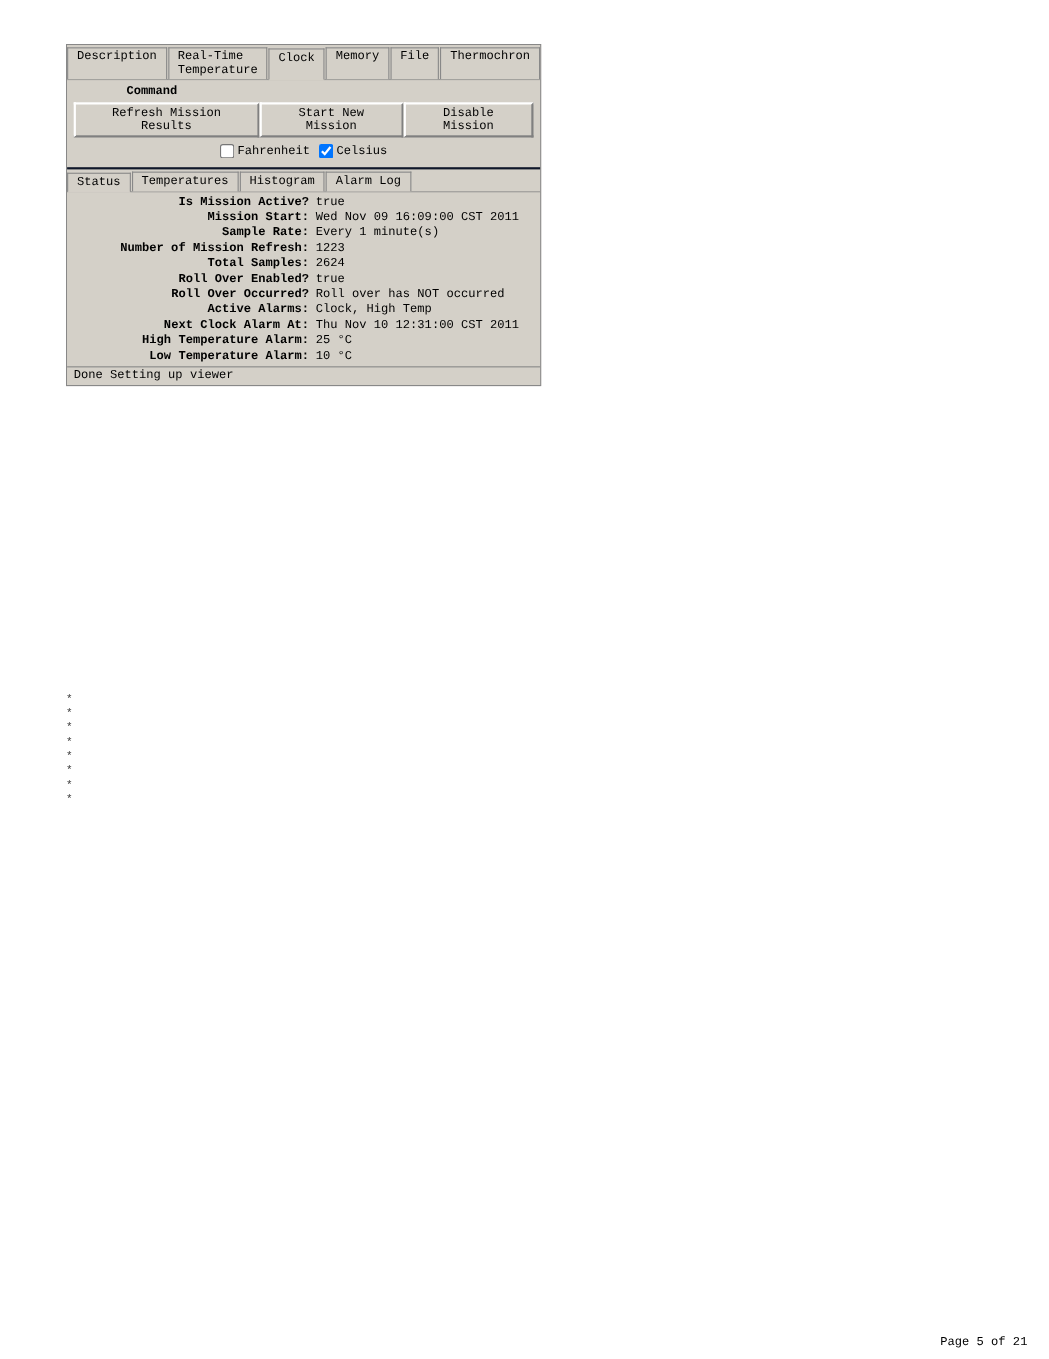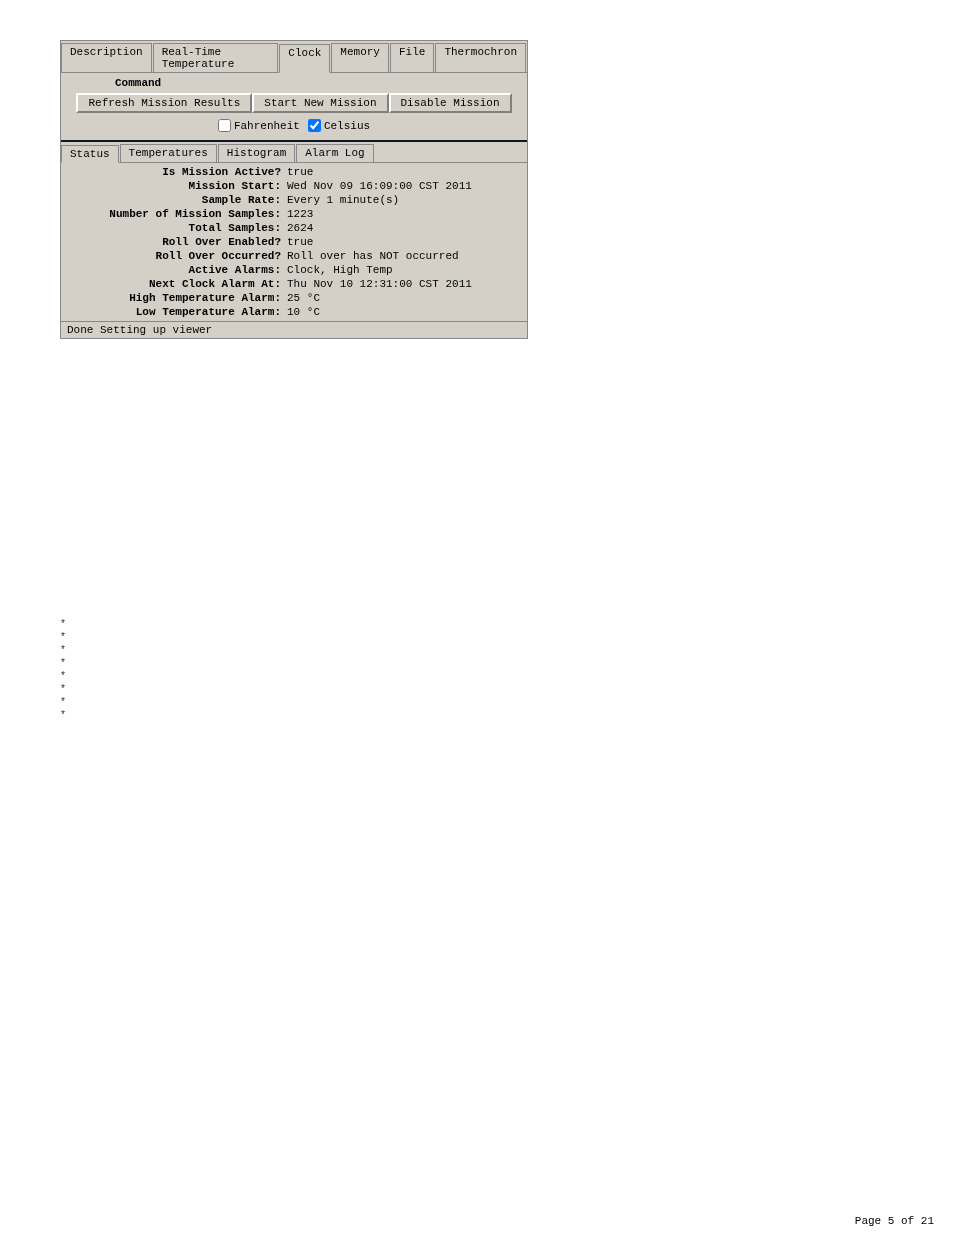--- a/index.html
+++ b/index.html
@@ -10,21 +10,21 @@
       color: #000000;
     }
     .page-container {
       width: 954px;
       min-height: 1235px;
       background: #ffffff;
       padding: 20px;
       position: relative;
     }
     .main-panel {
-      width: 468px;
+      width: 432px;
       border: 1px solid #888;
       background: #d4d0c8;
       margin-left: 40px;
       margin-top: 20px;
     }
     
     .tabs-row {
       display: flex;
       flex-direction: row;
       border-bottom: 1px solid #888;
@@ -215,21 +215,21 @@
       </div>
       <div class="status-row">
         <span class="status-label">Mission Start:</span>
         <span class="status-value">Wed Nov 09 16:09:00 CST 2011</span>
       </div>
       <div class="status-row">
         <span class="status-label">Sample Rate:</span>
         <span class="status-value">Every 1 minute(s)</span>
       </div>
       <div class="status-row">
-        <span class="status-label">Number of Mission Samples:</span>
+        <span class="status-label">Number of Mission Refresh:</span>
         <span class="status-value">1223</span>
       </div>
       <div class="status-row">
         <span class="status-label">Total Samples:</span>
         <span class="status-value">2624</span>
       </div>
       <div class="status-row">
         <span class="status-label">Roll Over Enabled?</span>
         <span class="status-value">true</span>
       </div>

